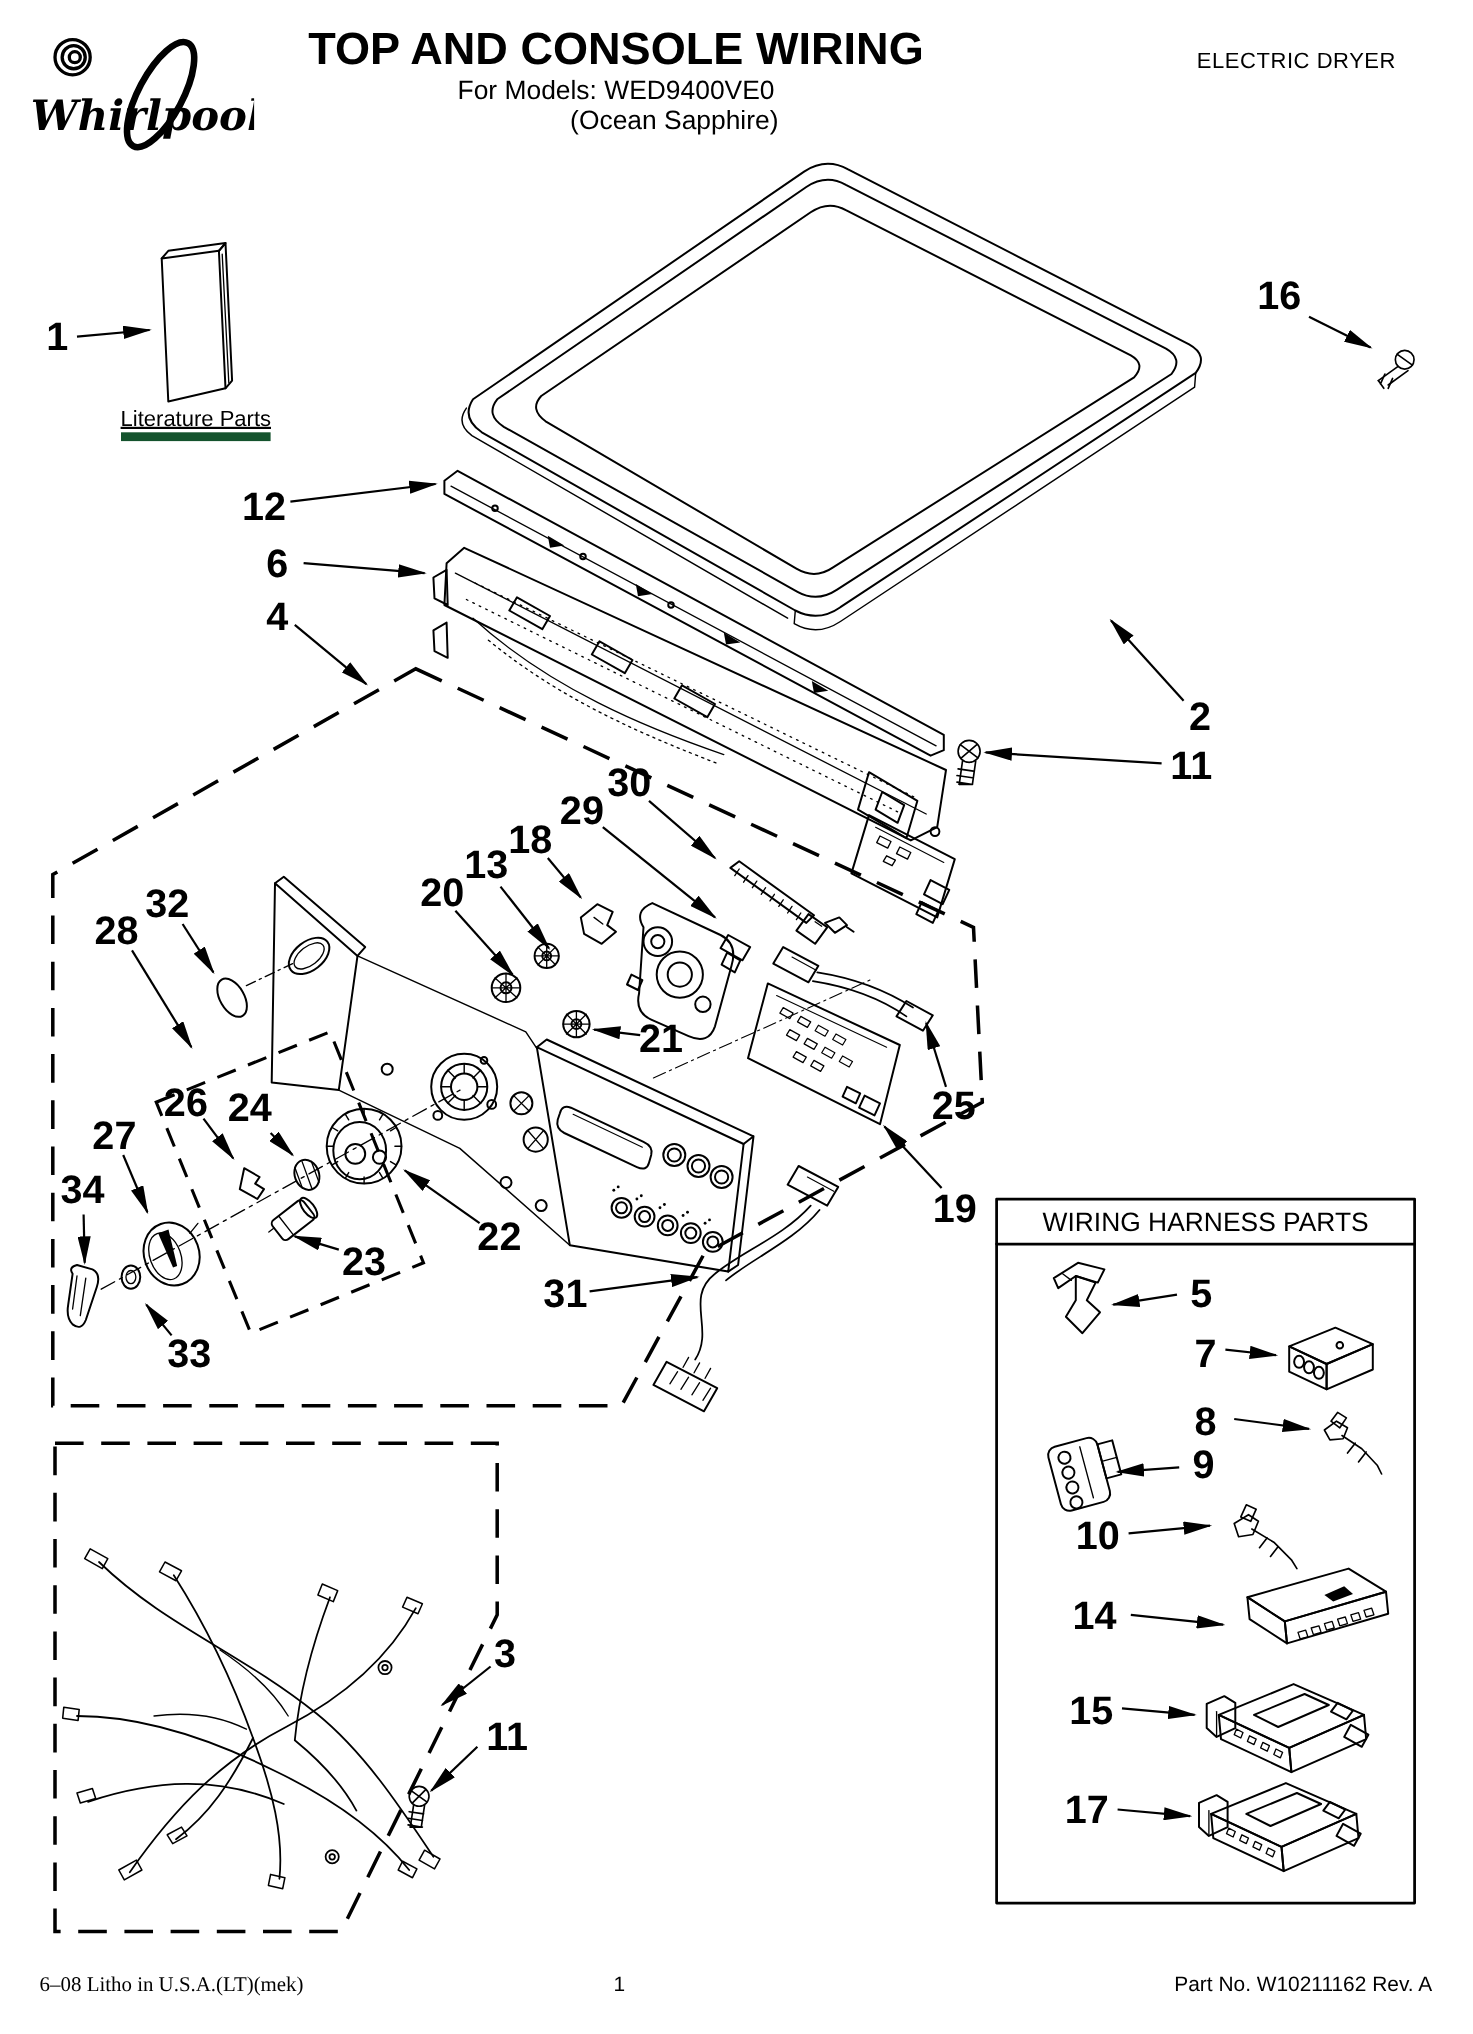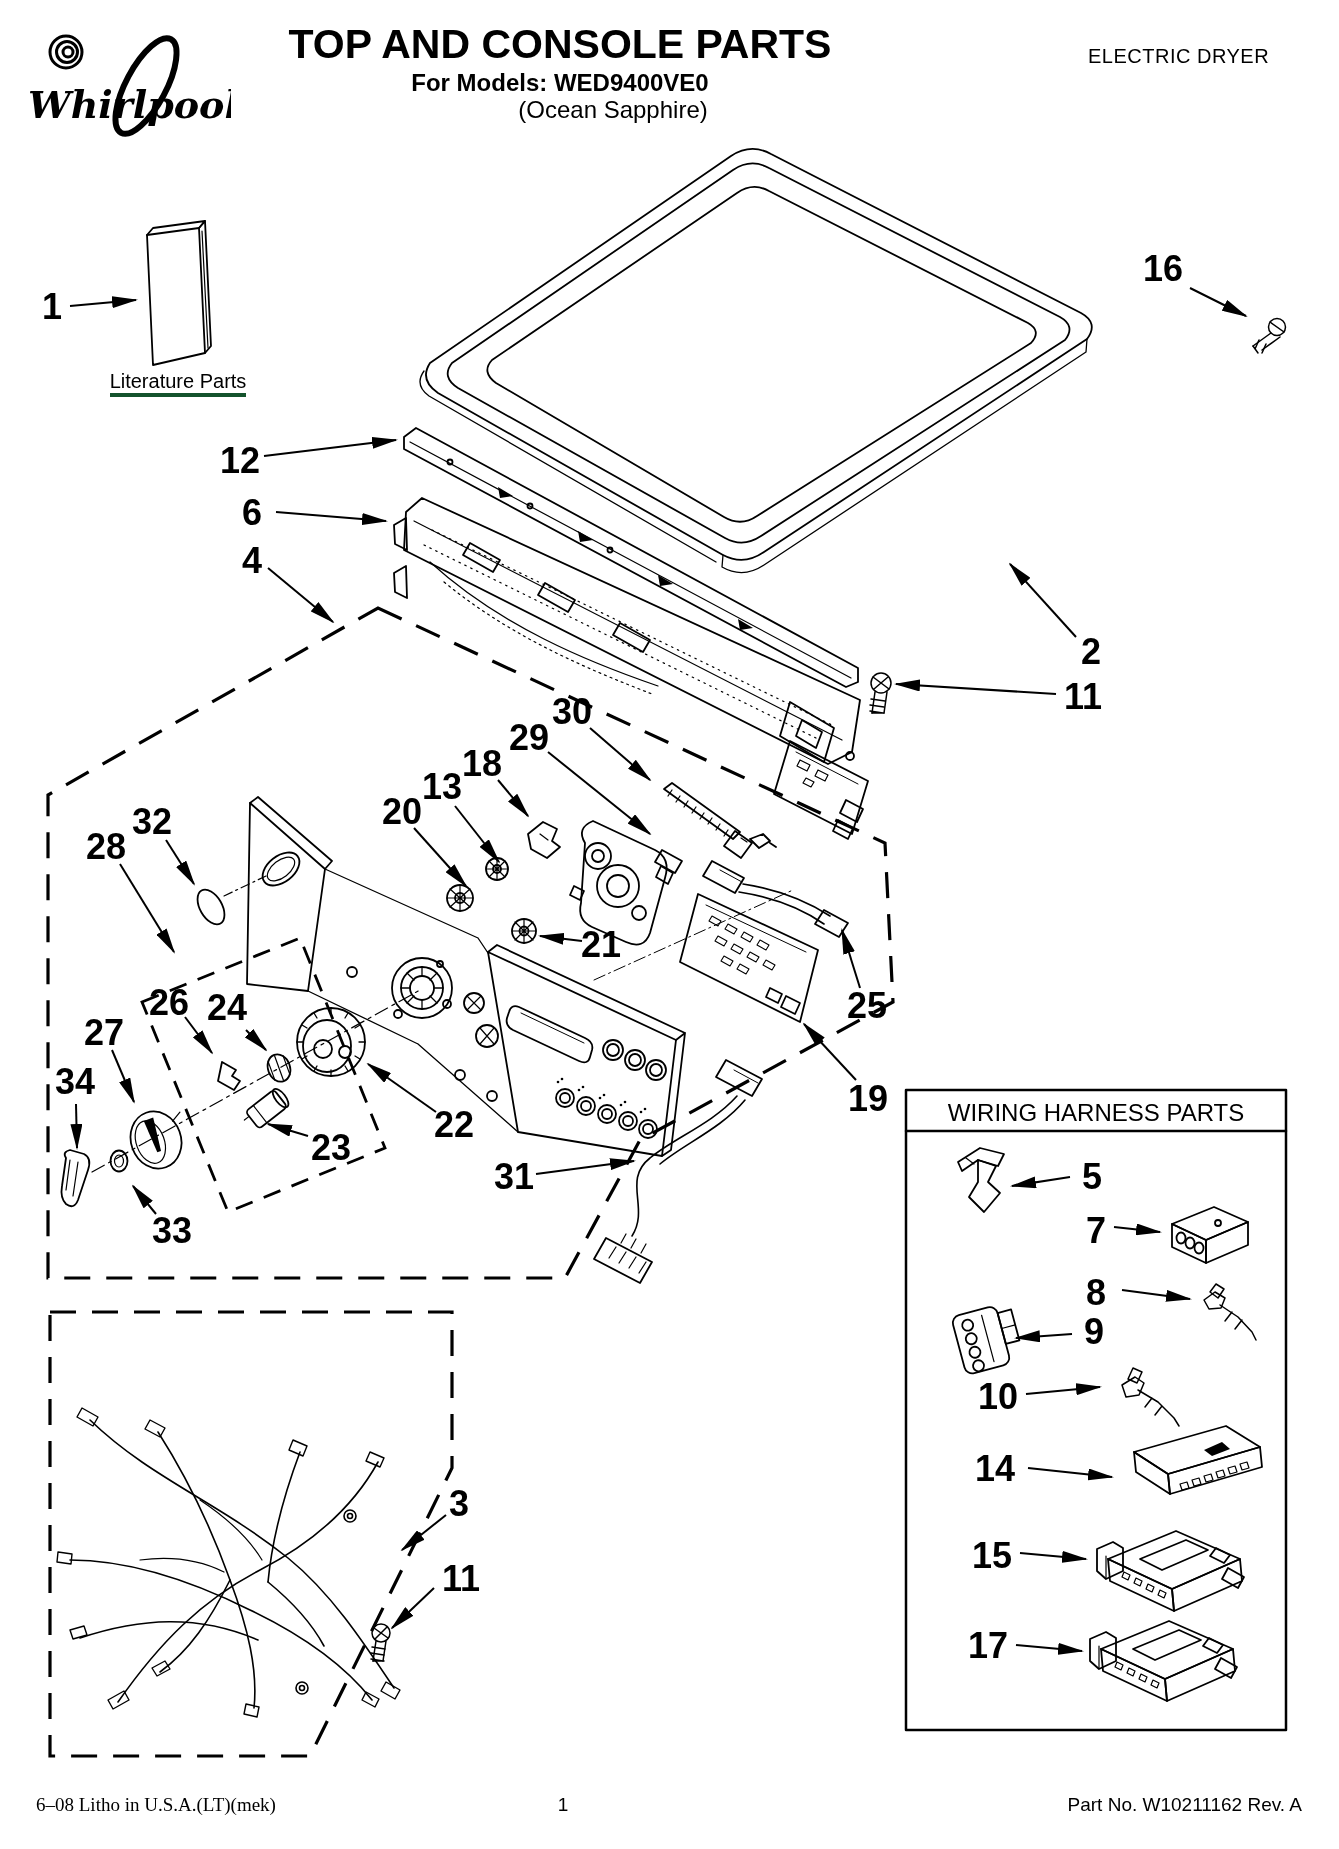--- a/index.html
+++ b/index.html
@@ -3,25 +3,25 @@
 <meta charset="utf-8">
 <style>
   html,body{margin:0;padding:0;background:#fff;}
   #page{position:relative;width:1339px;height:1849px;background:#fff;
         font-family:"Liberation Sans",sans-serif;color:#000;overflow:hidden;}
   #diagram{position:absolute;left:0;top:0;width:1339px;height:1849px;}
   .abs{position:absolute;}
   .brand-box{left:26px;top:28px;width:205px;height:120px;}
   .title-block{left:280px;top:24px;width:560px;text-align:center;}
   .main-title{font-size:41px;font-weight:bold;letter-spacing:0px;line-height:1.0;}
-  .sub-title{font-size:24px;font-weight:bold;margin-top:5px;line-height:1.05;}
+  .sub-title{font-size:24px;font-weight:normal;margin-top:5px;line-height:1.05;}
   .sub-title2{font-size:24px;font-weight:normal;margin-top:2px;margin-left:106px;line-height:1.05;}
   .appliance{left:1088px;top:45px;font-size:20px;letter-spacing:0.5px;}
   .lit-label{left:88px;top:370px;width:180px;text-align:center;font-size:20px;}
-  .lit-label span{border-bottom:4px solid #14532d;padding-bottom:1px;}
+  .lit-label span{border-bottom:8px solid #14532d;padding-bottom:1px;text-decoration:underline;}
   .footer-left{left:36px;top:1794px;font-size:19px;font-family:Liberation Serif, serif;}
   .footer-page{left:523px;top:1794px;width:80px;text-align:center;font-size:19px;}
   .footer-right{left:1000px;top:1794px;width:302px;text-align:right;font-size:19px;}
   svg text.callout{font-family:"Liberation Sans",sans-serif;font-size:36px;font-weight:bold;fill:#000;}
   svg text.wbt{font-family:"Liberation Sans",sans-serif;font-size:24px;fill:#000;}
 </style>
 </head>
 <body>
 
 <div id="page">
@@ -31,21 +31,21 @@
       <g stroke="#000" fill="none" stroke-width="3">
         <circle cx="40" cy="24" r="16"></circle>
         <circle cx="41" cy="24" r="10.5"></circle>
         <circle cx="42" cy="24" r="5"></circle>
       </g>
       <ellipse cx="120" cy="58" rx="20" ry="53" transform="rotate(28 120 58)" fill="none" stroke="#000" stroke-width="6"></ellipse>
       <text x="2" y="90" font-family="DejaVu Serif,serif" font-style="italic" font-weight="bold" font-size="38" fill="#000">Whirlpool</text>
     </svg>
   </div>
   <div class="abs title-block">
-    <div class="main-title">TOP AND CONSOLE PARTS</div>
+    <div class="main-title">TOP AND CONSOLE WIRING</div>
     <div class="sub-title">For Models: WED9400VE0</div>
     <div class="sub-title2">(Ocean Sapphire)</div>
   </div>
   <div class="abs appliance">ELECTRIC DRYER</div>
   <div class="abs lit-label"><span>Literature Parts</span></div>
 
   <svg id="diagram" viewBox="0 0 1339 1849">
     <defs>
       <marker id="ah" markerUnits="userSpaceOnUse" markerWidth="26" markerHeight="12" refX="24" refY="6" orient="auto">
         <path d="M0,0 L26,6 L0,12 Z" fill="#000"></path>

